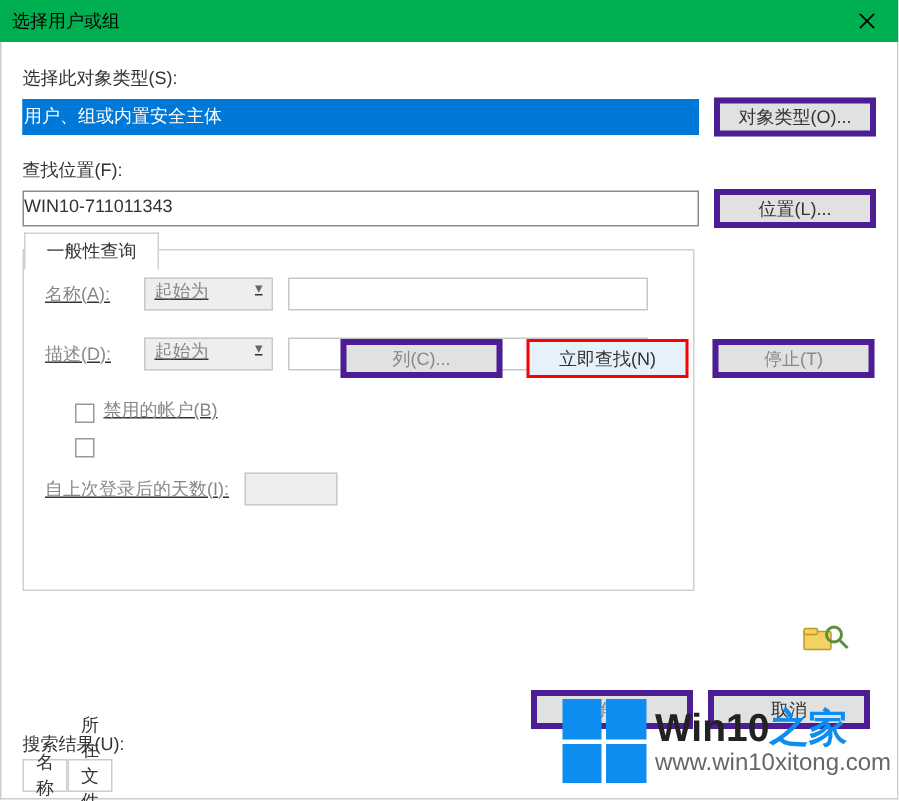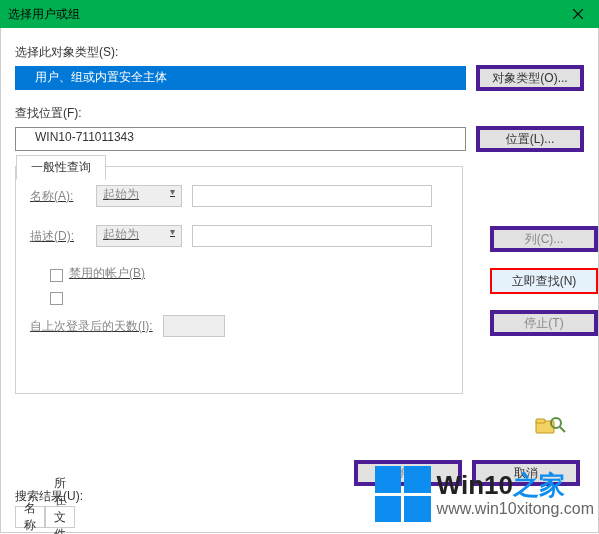--- a/index.html
+++ b/index.html
@@ -48,21 +48,21 @@
   }
   .row {
     display: flex;
     align-items: center;
     gap: 10px;
     margin-bottom: 14px;
   }
   .text-input {
     flex: 1;
     height: 24px;
-    padding: 2px 19px;
+    padding: 2px 0;
     border: 1px solid #8a8a8a;
     background: #fff;
   }
   .text-input.selected {
     background: #0078d7;
     color: #fff;
     border: 1px solid #0078d7;
   }
   .btn {
     width: 108px;
@@ -144,24 +144,24 @@
     margin-top: 8px;
   }
   .days-combo {
     width: 62px;
     height: 22px;
     border: 1px solid #c8c8c8;
     background: #eee;
   }
   .side-buttons {
     position: absolute;
-    right: 0;
+    right: 15px;
     top: 198px;
     display: flex;
-    flex-direction: column;
+    flex-direction: row;
     gap: 16px;
     align-items: center;
   }
   .search-icon {
     position: absolute;
     right: 36px;
     top: 385px;
     width: 28px;
     height: 22px;
   }

